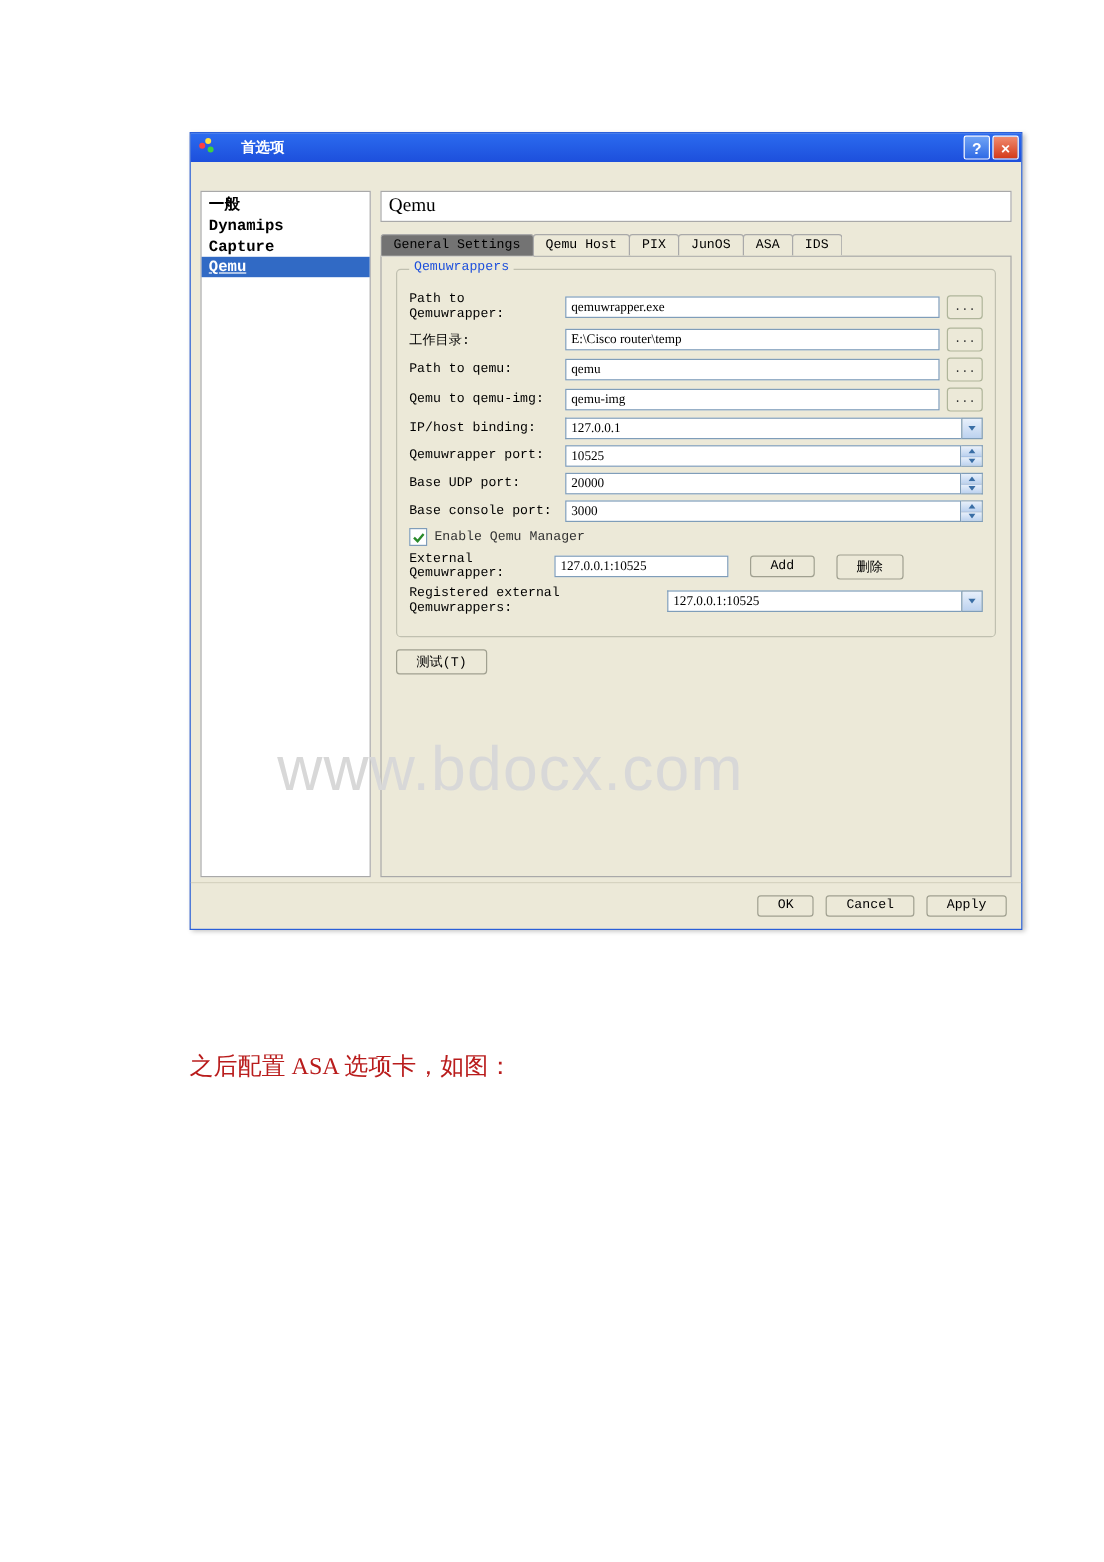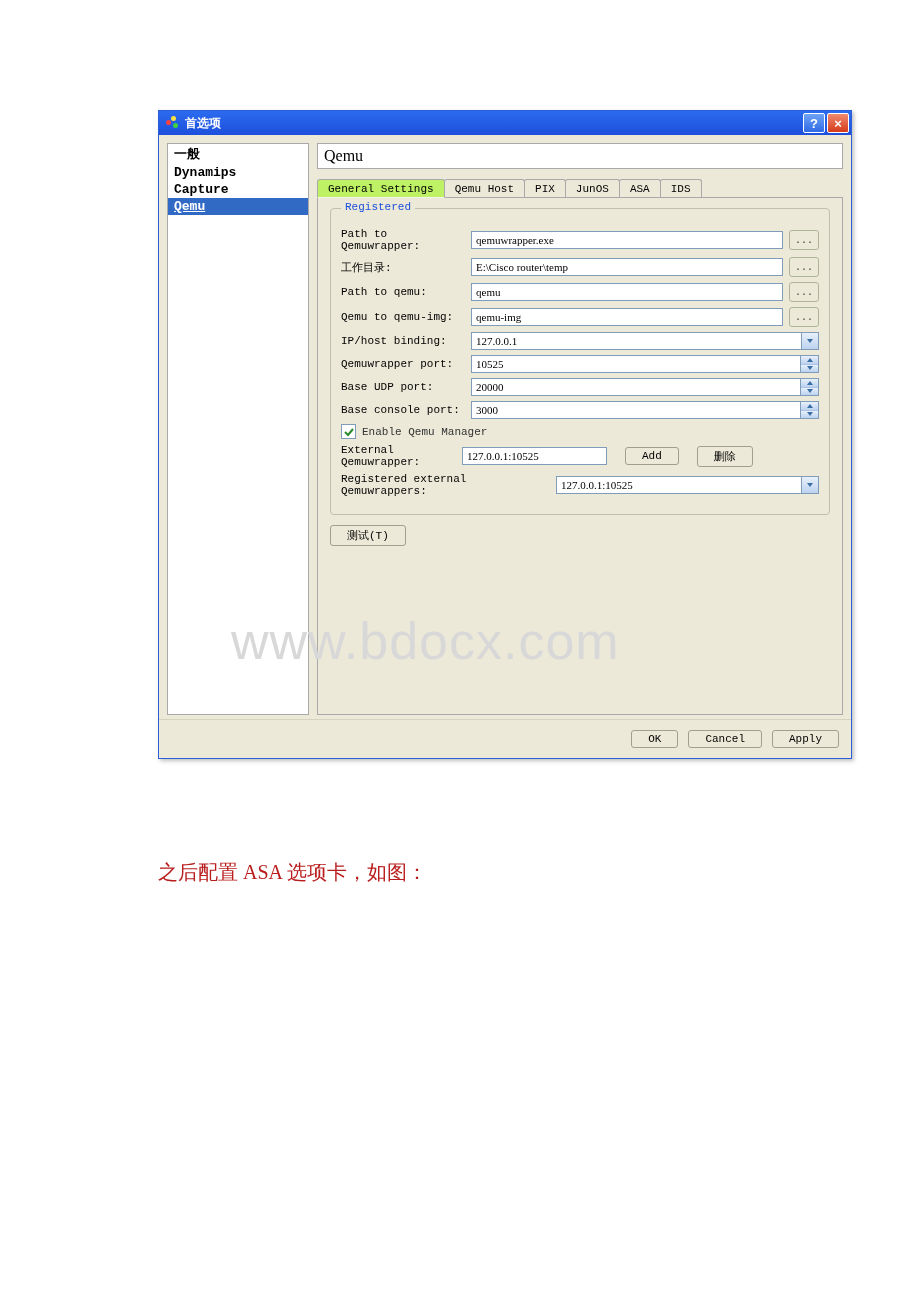--- a/index.html
+++ b/index.html
@@ -24,21 +24,21 @@
     height: 24px;
     background: linear-gradient(to bottom, #2b6bef 0%, #1d4fdc 100%);
     display: flex;
     align-items: center;
     padding: 0 0 0 6px;
     color: #fff;
     font-size: 12px;
     font-weight: bold;
     justify-content: space-between;
   }
-  .title-left { display:flex; align-items:center; gap:6px;}
+  .title-left { display:flex; gap:22px;}
   .title-icon {
     width: 14px; height: 14px;
     position: relative;
   }
   .title-icon .dot1, .title-icon .dot2, .title-icon .dot3 {
     position: absolute; width: 5px; height:5px; border-radius:50%;
   }
   .title-icon .dot1 { background:#ff4040; left:1px; top:4px;}
   .title-icon .dot2 { background:#ffe040; left:6px; top:0px;}
   .title-icon .dot3 { background:#40d040; left:8px; top:7px;}
@@ -47,21 +47,21 @@
     width: 20px; height: 18px; margin-right: 2px;
     border: 1px solid #fff;
     display:flex; align-items:center; justify-content:center;
     font-size: 13px; font-weight:bold;
     color:#fff; border-radius:2px;
   }
   .help-btn { background: linear-gradient(to bottom,#6fa3f5,#2f6ae5);}
   .close-btn { background: linear-gradient(to bottom,#f08b6f,#d43a1a);}
   .dialog-body {
     display:flex;
-    padding: 8px 8px 0 8px;
+    padding: 24px 8px 0 8px;
     gap: 8px;
   }
   .sidebar {
     width: 140px;
     background: #fff;
     border: 1px solid #a9a9a9;
     font-family: "Courier New", monospace;
     font-weight: bold;
     font-size: 13px;
     color:#000;
@@ -93,21 +93,21 @@
   }
   .tab {
     border: 1px solid #a9a9a9;
     border-bottom: none;
     padding: 3px 10px 2px 10px;
     background: #ece9d8;
     border-top-left-radius: 3px;
     border-top-right-radius: 3px;
     position:relative;
   }
-  .tab.active { background:#bef264; z-index:2; border-bottom:1px solid #f6f4ea; margin-bottom:-1px;}
+  .tab.active { background:#737373; z-index:2; border-bottom:1px solid #f6f4ea; margin-bottom:-1px;}
   .tab + .tab { margin-left: -1px; }
   .tab-panel {
     border: 1px solid #a9a9a9;
     background: #ece9d8;
     padding: 10px 12px 18px 12px;
     flex:1;
   }
   .group {
     border: 1px solid #c0c0b0;
     border-radius: 4px;
@@ -247,21 +247,21 @@
           <div class="tab active">General Settings</div>
           <div class="tab">Qemu Host</div>
           <div class="tab">PIX</div>
           <div class="tab">JunOS</div>
           <div class="tab">ASA</div>
           <div class="tab">IDS</div>
         </div>
 
         <div class="tab-panel">
           <div class="group">
-            <div class="group-title">Registered</div>
+            <div class="group-title">Qemuwrappers</div>
 
             <div class="row">
               <span class="label">Path to Qemuwrapper:</span>
               <input class="text-input" value="qemuwrapper.exe" style="">
               <span class="browse-btn">...</span>
             </div>
 
             <div class="row">
               <span class="label">工作目录:</span>
               <input class="text-input" value="E:\Cisco router\temp" style="">

